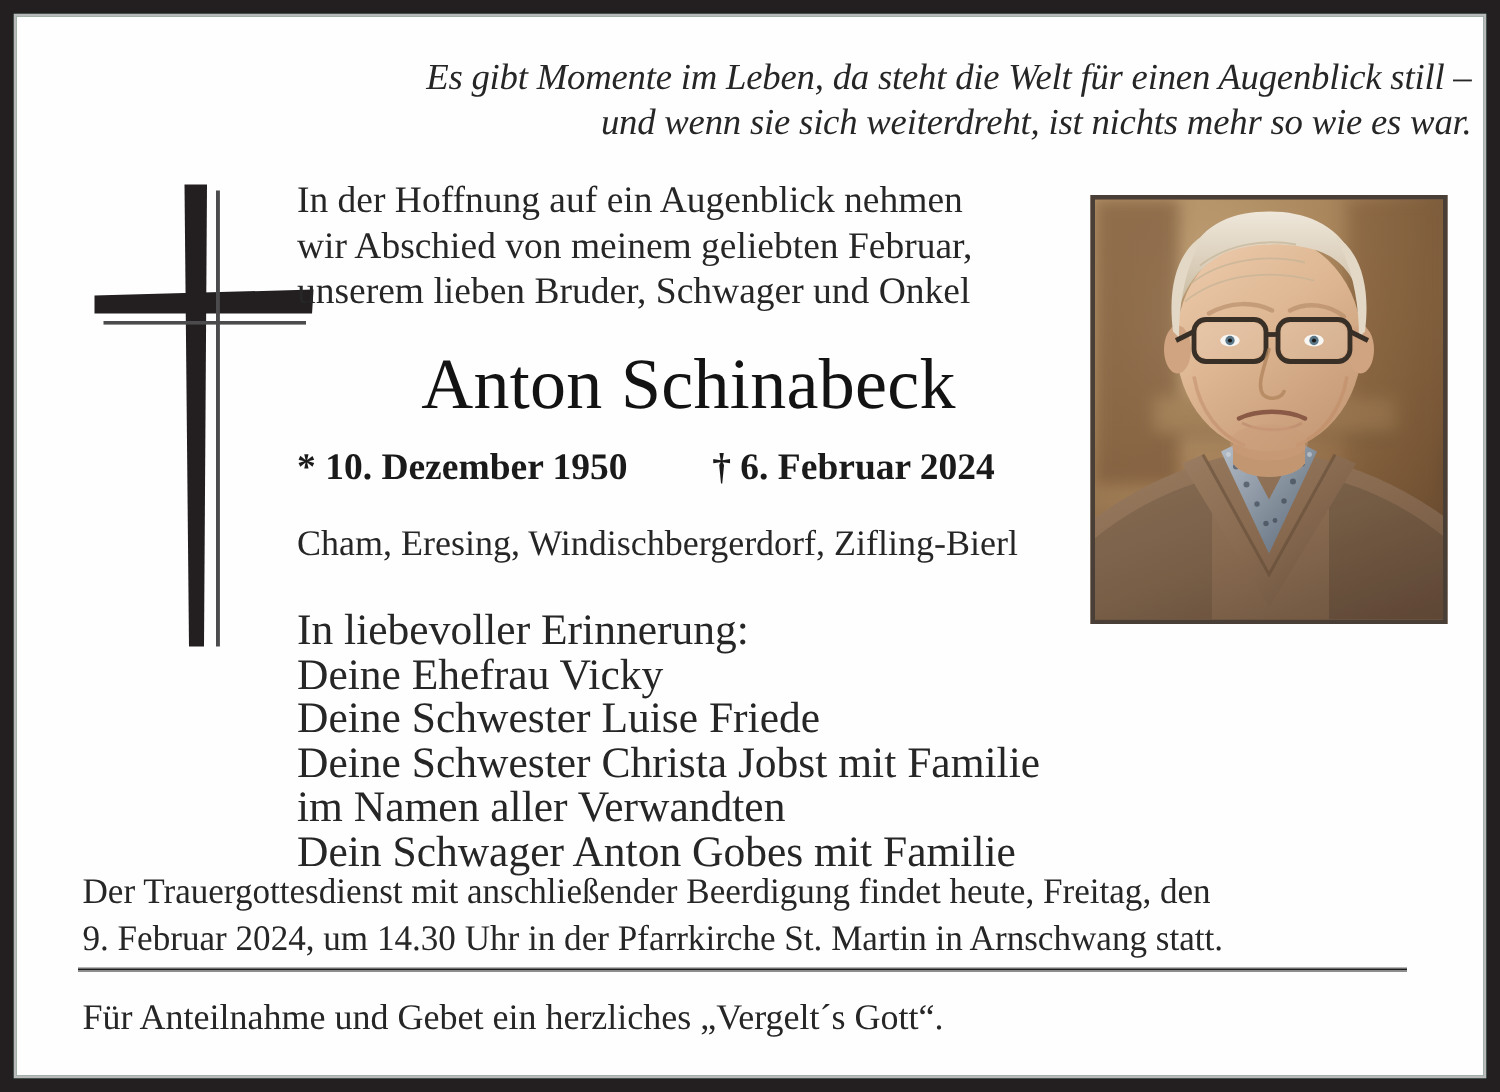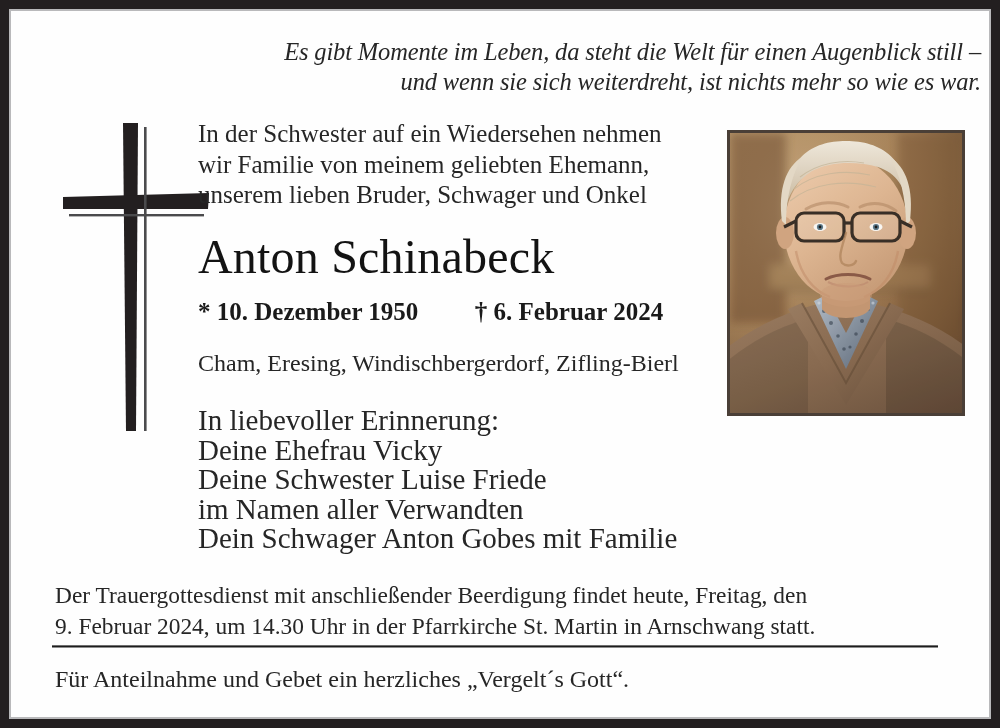--- a/index.html
+++ b/index.html
@@ -88,21 +88,21 @@
     line-height: 30.5px;
     color: #262626;
   }
   .intro div { white-space: nowrap; }
 
   .name {
     position: absolute;
     left: 187px;
     top: 218px;
     width: 522px;
-    text-align: left;
+    text-align: center;
     font-size: 48px;
     line-height: 56px;
     letter-spacing: 0.2px;
     color: #131313;
     white-space: nowrap;
   }
 
   .dates {
     position: absolute;
     left: 187px;
@@ -212,22 +212,22 @@
         <polygon points="66,4 81,4 79,312 69,312" fill="#231f20"></polygon>
 
         <polygon points="6,78 152,74 151,90 6,90" fill="#231f20"></polygon>
 
         <rect x="87" y="8" width="2.6" height="304" fill="#4b4b4d"></rect>
         <rect x="12" y="95" width="135" height="2.4" fill="#4b4b4d"></rect>
       </svg>
     </div>
 
     <div class="intro">
-      <div>In der Schwester auf ein Wiedersehen nehmen</div>
-      <div>wir Familie von meinem geliebten Ehemann,</div>
+      <div>In der Hoffnung auf ein Augenblick nehmen</div>
+      <div>wir Abschied von meinem geliebten Februar,</div>
       <div>unserem lieben Bruder, Schwager und Onkel</div>
     </div>
 
     <div class="name">Anton Schinabeck</div>
 
     <div class="dates">
       <span>*</span>
       <span>10. Dezember 1950</span>
       <span class="gap"></span>
       <span>†</span>
@@ -239,20 +239,23 @@
       <span>Eresing, Windischbergerdorf, Zifling-Bierl</span>
     </div>
 
     <div class="memory">
       <div>In liebevoller Erinnerung:</div>
       <div>
         <span>Deine Ehefrau </span><b>Vicky</b><span></span>
       </div>
       <div>
         <span>Deine Schwester </span><b>Luise Friede</b><span></span>
+      </div>
+      <div>
+        <span>Deine Schwester </span><b>Christa Jobst</b><span> mit Familie</span>
       </div>
       <div>
         <span>im Namen aller Verwandten</span><b></b><span></span>
       </div>
       <div>
         <span>Dein Schwager </span><b>Anton Gobes</b><span> mit Familie</span>
       </div>
     </div>
 
     <div class="photo-frame">

